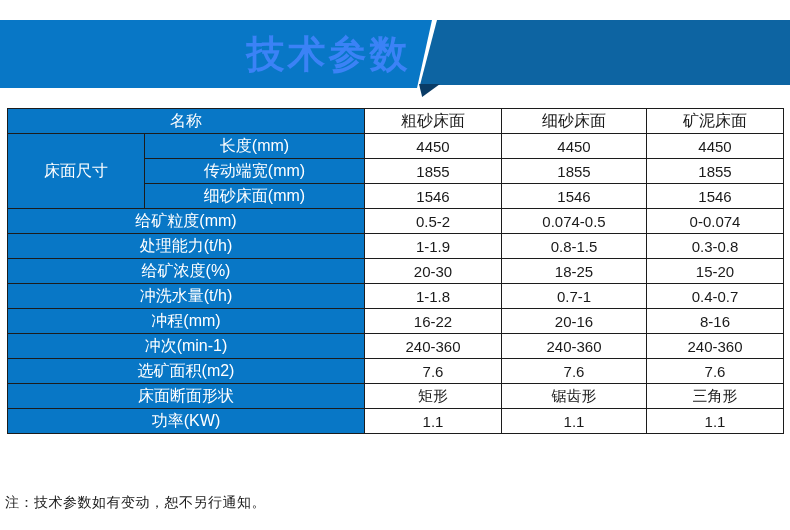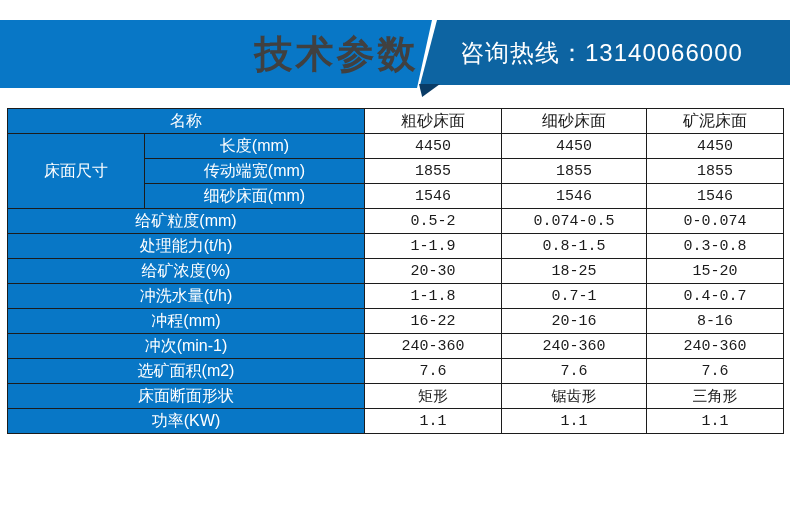--- a/index.html
+++ b/index.html
@@ -20,23 +20,23 @@
     position:absolute; left:420px; top:20px; width:370px; height:65px;
     background:#0d64a2;
     clip-path:polygon(17px 0, 100% 0, 100% 100%, 0 100%);
   }
   .ribbon-fold {
     position:absolute; left:419px; top:84px; width:21px; height:13px;
     background:#0a3c66;
     clip-path:polygon(0 0, 100% 0, 15% 100%);
   }
   .header-title {
-    position:absolute; left:12px; top:20px; width:640px; height:68px;
+    position:absolute; left:4px; top:20px; width:640px; height:68px;
     display:flex; align-items:center; justify-content:center;
-    color:#404040; font-size:38px; font-weight:bold; letter-spacing:3px;
+    color:#3b82f6; font-size:38px; font-weight:bold; letter-spacing:3px;
     z-index:2;
     padding-left:9px;
   }
   .header-hotline {
     position:absolute; left:460px; top:20px; height:65px;
     display:flex; align-items:center;
     color:#ffffff; font-size:24px; letter-spacing:1px;
     z-index:2;
   }
 
@@ -55,42 +55,41 @@
     border:1px solid #1c1c1c;
     height:25px;
     text-align:center; vertical-align:middle;
     font-weight:normal;
     overflow:hidden; white-space:nowrap;
   }
   table.spec th.blue {
     background:#0877c6; color:#ffffff; font-size:16px;
   }
   table.spec td.val {
-    background:#ffffff; color:#1a1a1a;font-family:Liberation Mono, monospace;
+    background:#ffffff; color:#1a1a1a;
   }
   table.spec td.colhead {
     background:#ffffff; color:#1a1a1a; font-size:16px;margin-top:20px;
   }
 
   
   .footer-note {
     position:absolute; left:5px; top:494px;
     font-size:14px; color:#1a1a1a; letter-spacing:0.5px;
   }
 </style>
 </head>
 <body>
 
 <div class="canvas">
 
   <div class="ribbon-left"></div>
   <div class="ribbon-right"></div>
   <div class="ribbon-fold"></div>
   <div class="header-title">技术参数</div>
-  <div class="header-hotline">咨询热线：13140066000</div>
 
   <table class="spec">
     <colgroup>
       <col class="c1">
         <col class="c2">
         <col class="c3">
         <col class="c4">
         <col class="c5">
     </colgroup>
     <tbody>
@@ -171,14 +170,15 @@
       </tr>
       <tr>
         <th class="blue" colspan="2">功率(KW)</th>
         <td class="val">1.1</td>
         <td class="val">1.1</td>
         <td class="val">1.1</td>
       </tr>
     </tbody>
   </table>
 
+  <div class="footer-note">注：技术参数如有变动，恕不另行通知。</div>
 
 </div>
 
 </body></html>

